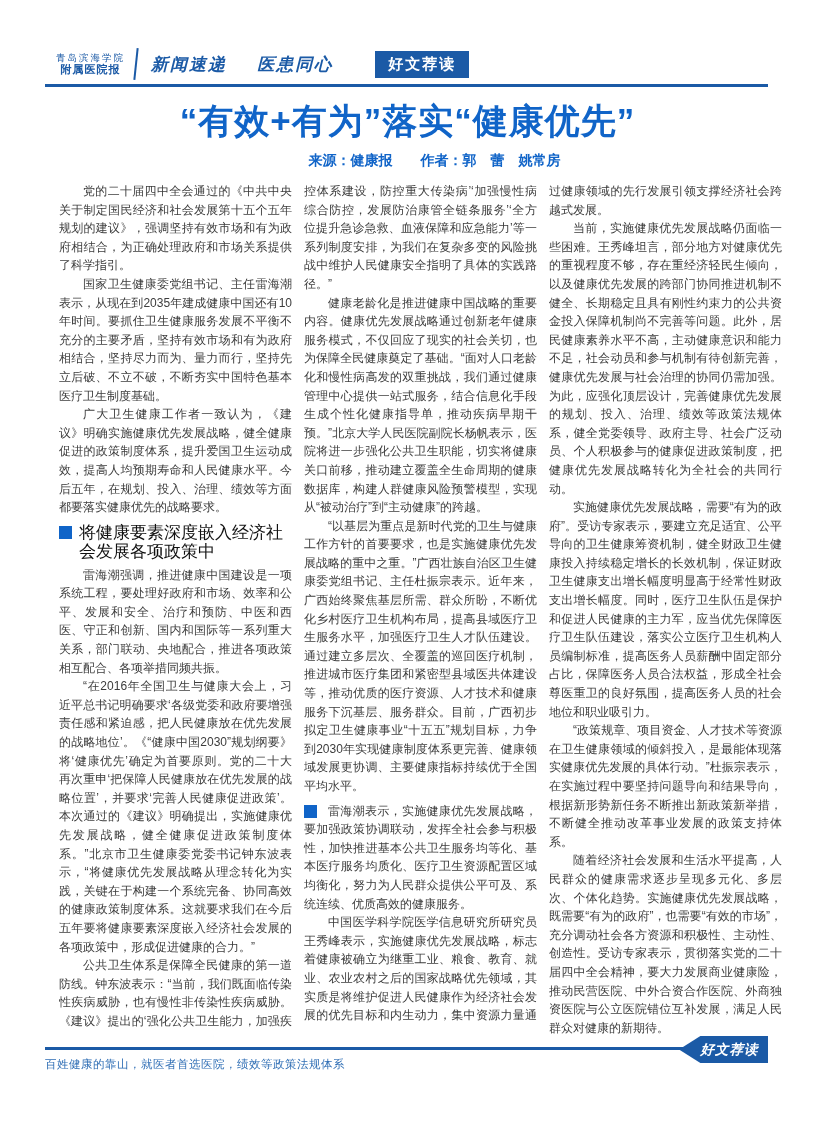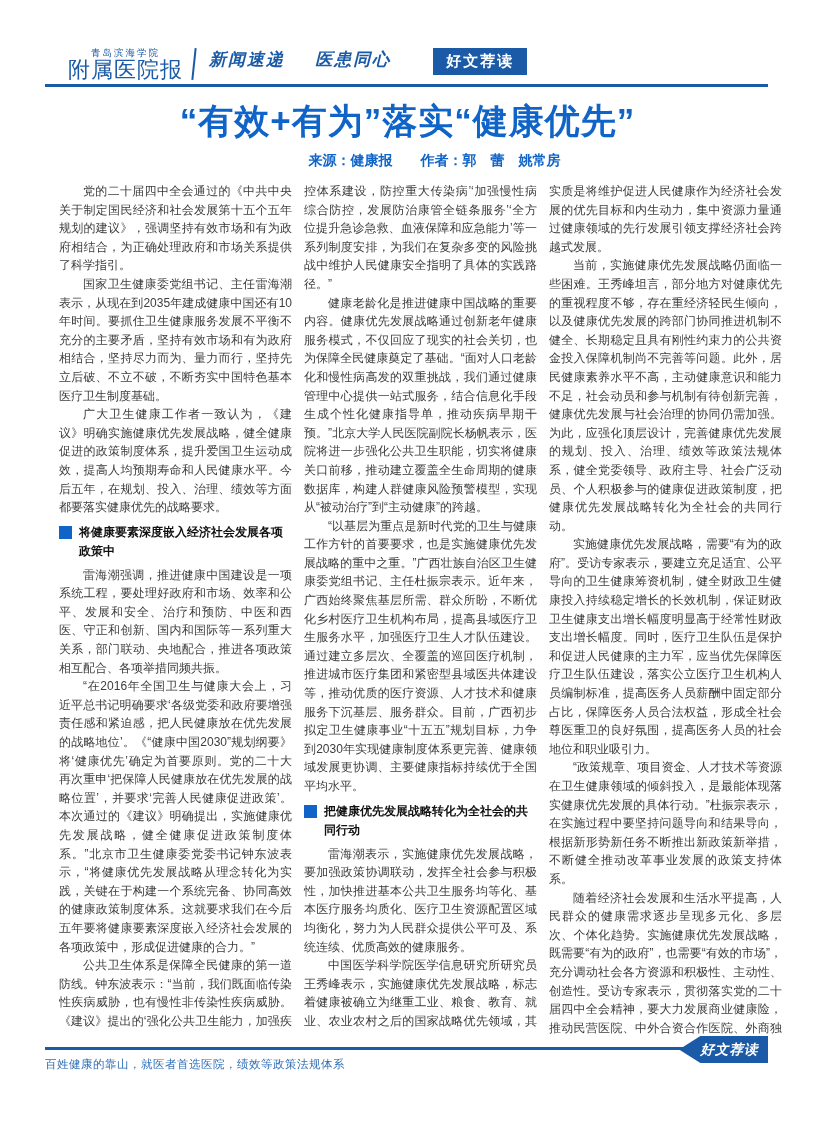--- a/index.html
+++ b/index.html
@@ -7,25 +7,25 @@
     position:relative;
     width:813px;height:1124px;
     margin:0 auto;
     background:#ffffff;
     font-family:"Liberation Sans","DejaVu Sans",sans-serif;
     overflow:hidden;
   }
   
   .masthead{
     position:absolute;top:48px;left:56px;right:45px;
-    display:flex;align-items:flex-start;margin-left:12px;
+    display:flex;align-items:center;
   }
   .logo{color:#1b5aa6;text-align:center;line-height:1.1;}
   .logo-top{font-size:9.5px;letter-spacing:2px;display:block;}
-  .logo-bottom{font-size:22px;font-weight:normal;letter-spacing:1px;display:block;}
+  .logo-bottom{font-size:11px;font-weight:bold;letter-spacing:1px;display:block;}
   .mast-divider{width:2px;height:32px;background:#1b5aa6;margin:0 14px 0 10px;transform:rotate(6deg);}
   .mast-slogans{color:#1b5aa6;font-family:"Liberation Serif","DejaVu Serif",serif;font-style:italic;font-weight:bold;font-size:17px;}
   .mast-slogans span{margin-right:26px;letter-spacing:2px;}
   .badge{
     margin-left:16px;
     background:#1b5aa6;color:#ffffff;
     font-size:15px;font-weight:bold;letter-spacing:2px;
     padding:4px 13px;
   }
   .header-rule{position:absolute;top:84px;left:45px;width:723px;height:3px;background:#1b5aa6;}
@@ -44,21 +44,21 @@
   .body-cols{
     position:absolute;top:182px;left:59px;width:723px;height:862px;
     column-count:3;column-gap:12px;column-fill:auto;
     overflow:hidden;
     font-size:12px;line-height:18.6px;color:#3c3c3c;
     text-align:justify;
   }
   .para{margin:0;text-indent:2em;word-break:break-word;}
   .sec-head{
     position:relative;margin:6px 0 4px;padding-left:20px;
-    font-size:12px;font-weight:bold;color:#111111;line-height:19.5px;
+    font-size:17px;font-weight:normal;color:#111111;line-height:19.5px;
     break-inside:avoid;text-align:left;
   }
   .sq{position:absolute;left:0;top:3px;width:13px;height:13px;background:#1064c8;}
   
   .footer-rule{position:absolute;top:1047px;left:45px;width:645px;height:3px;background:#1b5aa6;}
   .ribbon{
     position:absolute;top:1036px;left:679px;width:89px;height:27px;
     background:#1b5aa6;
     clip-path:polygon(0 50%,24% 0,100% 0,100% 100%,24% 100%);
     color:#ffffff;
@@ -102,21 +102,21 @@
   <div class="body-cols">
       <p class="para">党的二十届四中全会通过的《中共中央关于制定国民经济和社会发展第十五个五年规划的建议》，强调坚持有效市场和有为政府相结合，为正确处理政府和市场关系提供了科学指引。</p>
       <p class="para">国家卫生健康委党组书记、主任雷海潮表示，从现在到2035年建成健康中国还有10年时间。要抓住卫生健康服务发展不平衡不充分的主要矛盾，坚持有效市场和有为政府相结合，坚持尽力而为、量力而行，坚持先立后破、不立不破，不断夯实中国特色基本医疗卫生制度基础。</p>
       <p class="para">广大卫生健康工作者一致认为，《建议》明确实施健康优先发展战略，健全健康促进的政策制度体系，提升爱国卫生运动成效，提高人均预期寿命和人民健康水平。今后五年，在规划、投入、治理、绩效等方面都要落实健康优先的战略要求。</p>
       <h3 class="sec-head"><span class="sq"></span><span>将健康要素深度嵌入经济社会发展各项政策中</span></h3>
       <p class="para">雷海潮强调，推进健康中国建设是一项系统工程，要处理好政府和市场、效率和公平、发展和安全、治疗和预防、中医和西医、守正和创新、国内和国际等一系列重大关系，部门联动、央地配合，推进各项政策相互配合、各项举措同频共振。</p>
       <p class="para">“在2016年全国卫生与健康大会上，习近平总书记明确要求‘各级党委和政府要增强责任感和紧迫感，把人民健康放在优先发展的战略地位’。《“健康中国2030”规划纲要》将‘健康优先’确定为首要原则。党的二十大再次重申‘把保障人民健康放在优先发展的战略位置’，并要求‘完善人民健康促进政策’。本次通过的《建议》明确提出，实施健康优先发展战略，健全健康促进政策制度体系。”北京市卫生健康委党委书记钟东波表示，“将健康优先发展战略从理念转化为实践，关键在于构建一个系统完备、协同高效的健康政策制度体系。这就要求我们在今后五年要将健康要素深度嵌入经济社会发展的各项政策中，形成促进健康的合力。”</p>
       <p class="para">公共卫生体系是保障全民健康的第一道防线。钟东波表示：“当前，我们既面临传染性疾病威胁，也有慢性非传染性疾病威胁。《建议》提出的‘强化公共卫生能力，加强疾控体系建设，防控重大传染病’‘加强慢性病综合防控，发展防治康管全链条服务’‘全方位提升急诊急救、血液保障和应急能力’等一系列制度安排，为我们在复杂多变的风险挑战中维护人民健康安全指明了具体的实践路径。”</p>
       <p class="para">健康老龄化是推进健康中国战略的重要内容。健康优先发展战略通过创新老年健康服务模式，不仅回应了现实的社会关切，也为保障全民健康奠定了基础。“面对人口老龄化和慢性病高发的双重挑战，我们通过健康管理中心提供一站式服务，结合信息化手段生成个性化健康指导单，推动疾病早期干预。”北京大学人民医院副院长杨帆表示，医院将进一步强化公共卫生职能，切实将健康关口前移，推动建立覆盖全生命周期的健康数据库，构建人群健康风险预警模型，实现从“被动治疗”到“主动健康”的跨越。</p>
       <p class="para">“以基层为重点是新时代党的卫生与健康工作方针的首要要求，也是实施健康优先发展战略的重中之重。”广西壮族自治区卫生健康委党组书记、主任杜振宗表示。近年来，广西始终聚焦基层所需、群众所盼，不断优化乡村医疗卫生机构布局，提高县域医疗卫生服务水平，加强医疗卫生人才队伍建设。通过建立多层次、全覆盖的巡回医疗机制，推进城市医疗集团和紧密型县域医共体建设等，推动优质的医疗资源、人才技术和健康服务下沉基层、服务群众。目前，广西初步拟定卫生健康事业“十五五”规划目标，力争到2030年实现健康制度体系更完善、健康领域发展更协调、主要健康指标持续优于全国平均水平。</p>
-      <h3 class="sec-head"><span class="sq"></span><span>把健康优先发展战略转化为全社会的共同行动</span></h3>
+      <h3 class="sec-head"><span class="sq"></span></h3>
       <p class="para">雷海潮表示，实施健康优先发展战略，要加强政策协调联动，发挥全社会参与积极性，加快推进基本公共卫生服务均等化、基本医疗服务均质化、医疗卫生资源配置区域均衡化，努力为人民群众提供公平可及、系统连续、优质高效的健康服务。</p>
       <p class="para">中国医学科学院医学信息研究所研究员王秀峰表示，实施健康优先发展战略，标志着健康被确立为继重工业、粮食、教育、就业、农业农村之后的国家战略优先领域，其实质是将维护促进人民健康作为经济社会发展的优先目标和内生动力，集中资源力量通过健康领域的先行发展引领支撑经济社会跨越式发展。</p>
       <p class="para">当前，实施健康优先发展战略仍面临一些困难。王秀峰坦言，部分地方对健康优先的重视程度不够，存在重经济轻民生倾向，以及健康优先发展的跨部门协同推进机制不健全、长期稳定且具有刚性约束力的公共资金投入保障机制尚不完善等问题。此外，居民健康素养水平不高，主动健康意识和能力不足，社会动员和参与机制有待创新完善，健康优先发展与社会治理的协同仍需加强。为此，应强化顶层设计，完善健康优先发展的规划、投入、治理、绩效等政策法规体系，健全党委领导、政府主导、社会广泛动员、个人积极参与的健康促进政策制度，把健康优先发展战略转化为全社会的共同行动。</p>
       <p class="para">实施健康优先发展战略，需要“有为的政府”。受访专家表示，要建立充足适宜、公平导向的卫生健康筹资机制，健全财政卫生健康投入持续稳定增长的长效机制，保证财政卫生健康支出增长幅度明显高于经常性财政支出增长幅度。同时，医疗卫生队伍是保护和促进人民健康的主力军，应当优先保障医疗卫生队伍建设，落实公立医疗卫生机构人员编制标准，提高医务人员薪酬中固定部分占比，保障医务人员合法权益，形成全社会尊医重卫的良好氛围，提高医务人员的社会地位和职业吸引力。</p>
       <p class="para">“政策规章、项目资金、人才技术等资源在卫生健康领域的倾斜投入，是最能体现落实健康优先发展的具体行动。”杜振宗表示，在实施过程中要坚持问题导向和结果导向，根据新形势新任务不断推出新政策新举措，不断健全推动改革事业发展的政策支持体系。</p>
       <p class="para">随着经济社会发展和生活水平提高，人民群众的健康需求逐步呈现多元化、多层次、个体化趋势。实施健康优先发展战略，既需要“有为的政府”，也需要“有效的市场”，充分调动社会各方资源和积极性、主动性、创造性。受访专家表示，贯彻落实党的二十届四中全会精神，要大力发展商业健康险，推动民营医院、中外合资合作医院、外商独资医院与公立医院错位互补发展，满足人民群众对健康的新期待。</p>
     </div>
 
   <div class="footer-rule"></div>
   <div class="ribbon">好文荐读</div>

